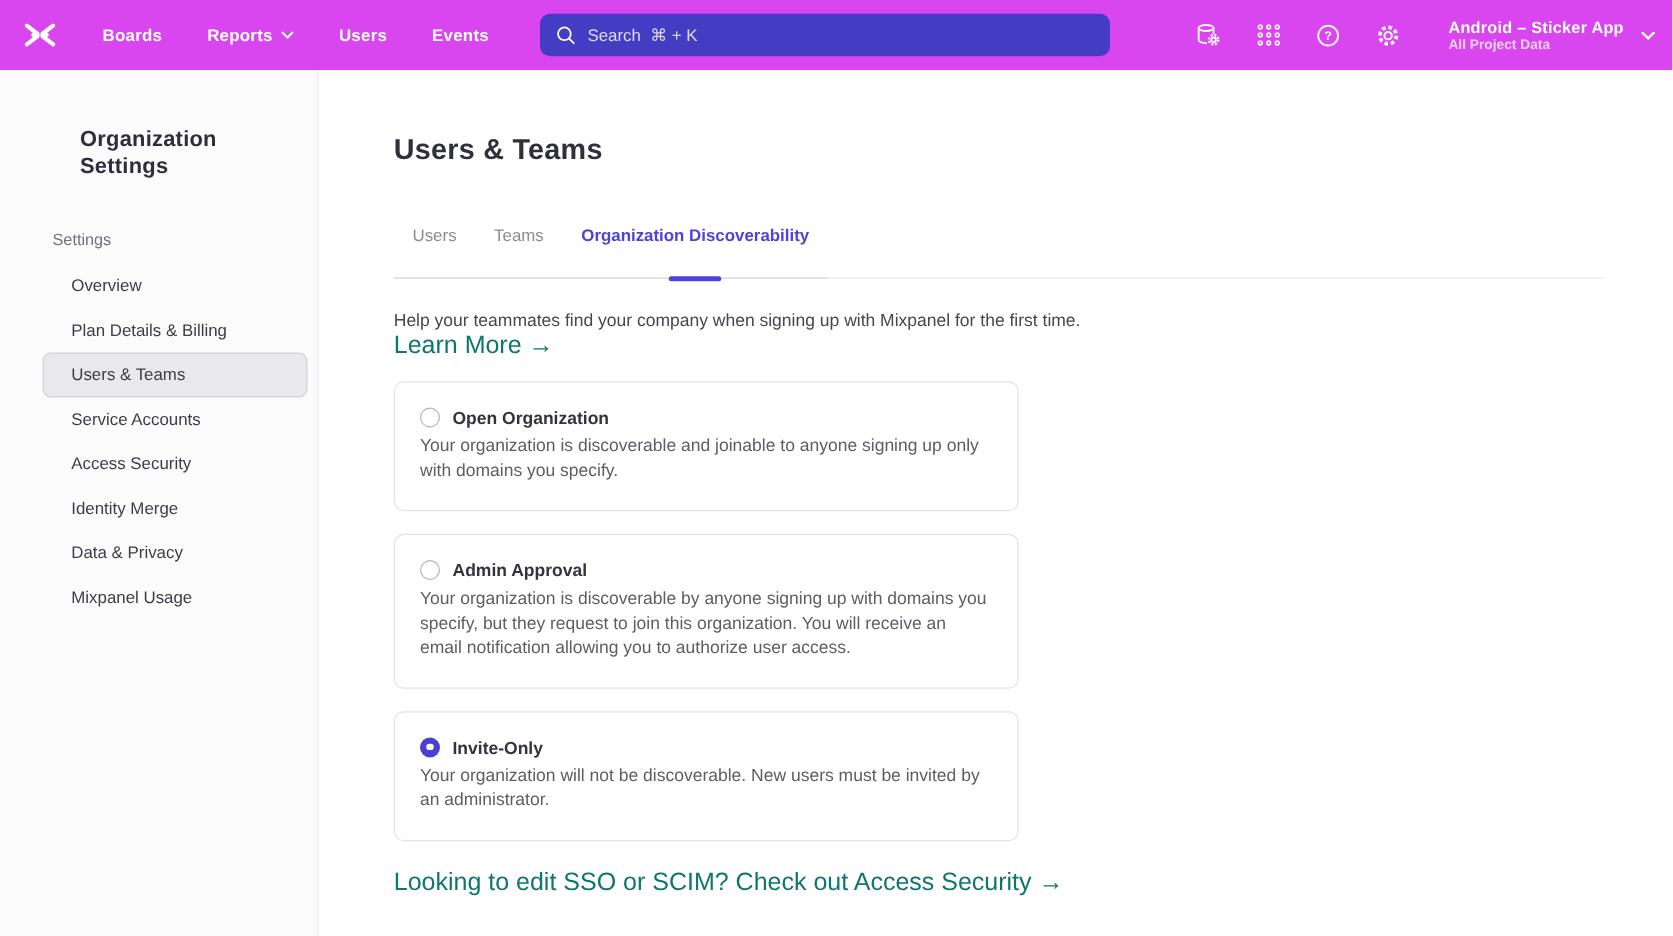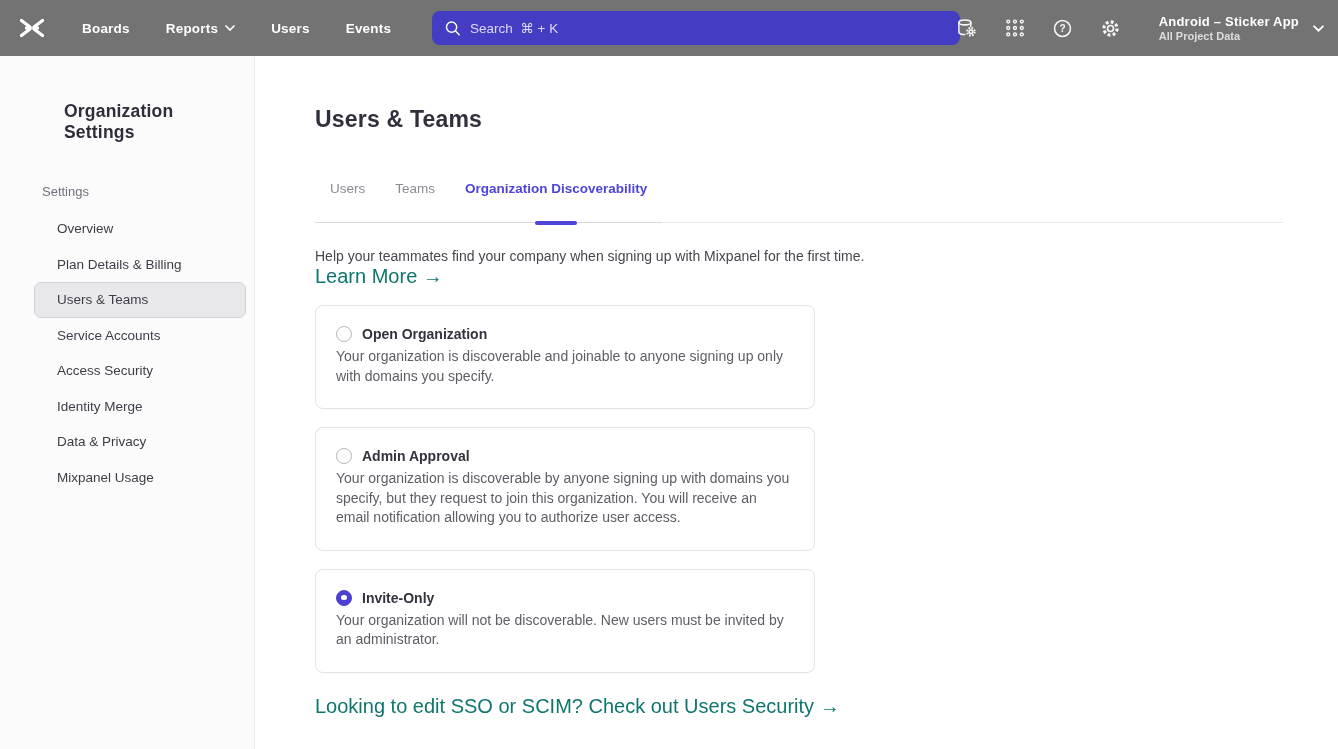--- a/index.html
+++ b/index.html
@@ -4,31 +4,31 @@
 <style>
   * { box-sizing: border-box; margin: 0; padding: 0; }
   html, body {
     width: 1338px; height: 749px; overflow: hidden;
     font-family: "Liberation Sans", "DejaVu Sans", sans-serif;
     background: #ffffff; color: #35353f;
   }
 
   
   .topnav {
-    position: relative; height: 56px; background: #737373;
+    position: relative; height: 56px; background: #d946ef;
     display: flex; align-items: center; color: #fff;
   }
   .logo { margin-left: 17px; display: flex; align-items: center; }
   .nav-links { display: flex; align-items: center; gap: 36px; margin-left: 35px; }
   .nav-link {
     font-size: 13.5px; font-weight: 600; color: #fff; cursor: pointer;
     display: flex; align-items: center; gap: 7px; letter-spacing: .2px;
   }
   .search-bar {
-    position: absolute; left: 432px; top: 11px; width: 528px; height: 34px;
+    position: absolute; left: 432px; top: 11px; width: 456px; height: 34px;
     background: #443dc4; border-radius: 8px;
     display: flex; align-items: center; padding: 0 12px;
   }
   .search-bar input {
     background: transparent; border: none; outline: none; color: #fff;
     font-size: 13.5px; width: 100%; margin-left: 9px;
     font-family: "Liberation Sans", "DejaVu Sans", sans-serif;
   }
   .search-bar input::placeholder { color: rgba(255,255,255,.8); }
   .nav-right { position: absolute; right: 14px; top: 0; height: 56px; display: flex; align-items: center; gap: 24px; }
@@ -232,15 +232,15 @@
 
   <div class="option-card">
     <div class="option-head">
       <span class="radio selected"></span>
       <span class="option-label">Invite-Only</span>
     </div>
     <p class="option-desc">Your organization will not be discoverable. New users must be invited by an administrator.</p>
   </div>
 
   <div class="footer-link-row">
-    <a class="link">Looking to edit SSO or SCIM? Check out Users Security →</a>
+    <a class="link">Looking to edit SSO or SCIM? Check out Access Security →</a>
   </div>
 </main>
 
 </body></html>

